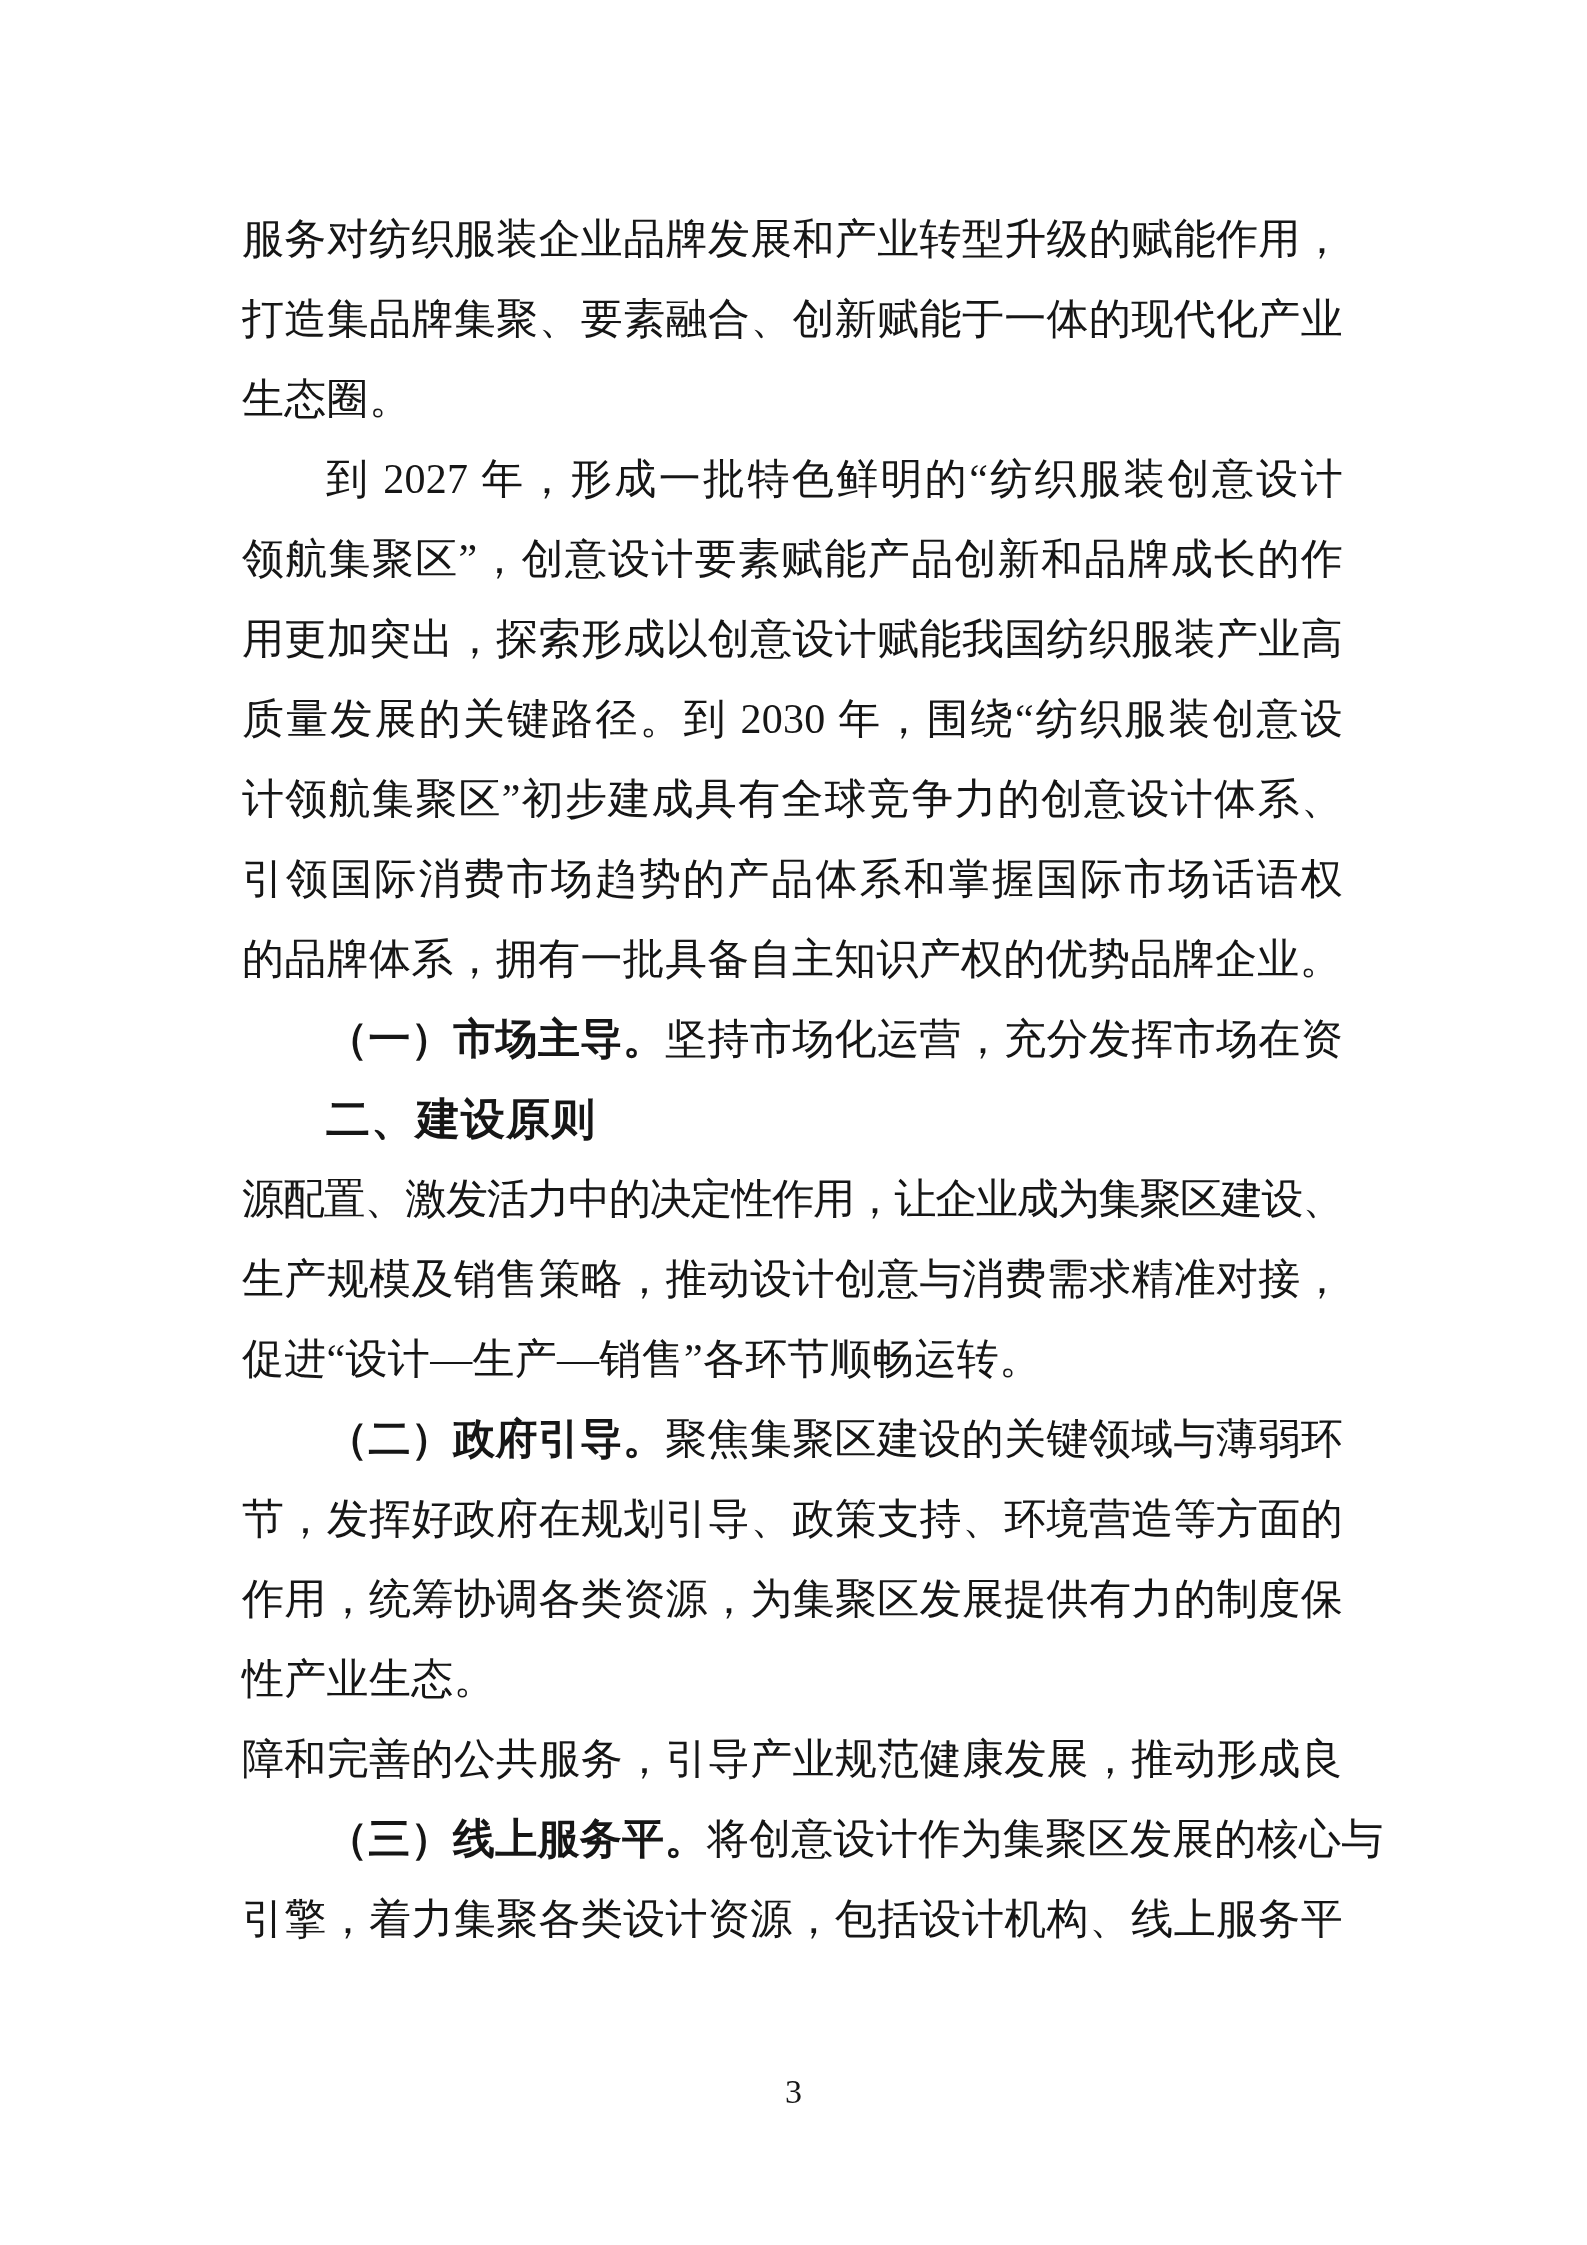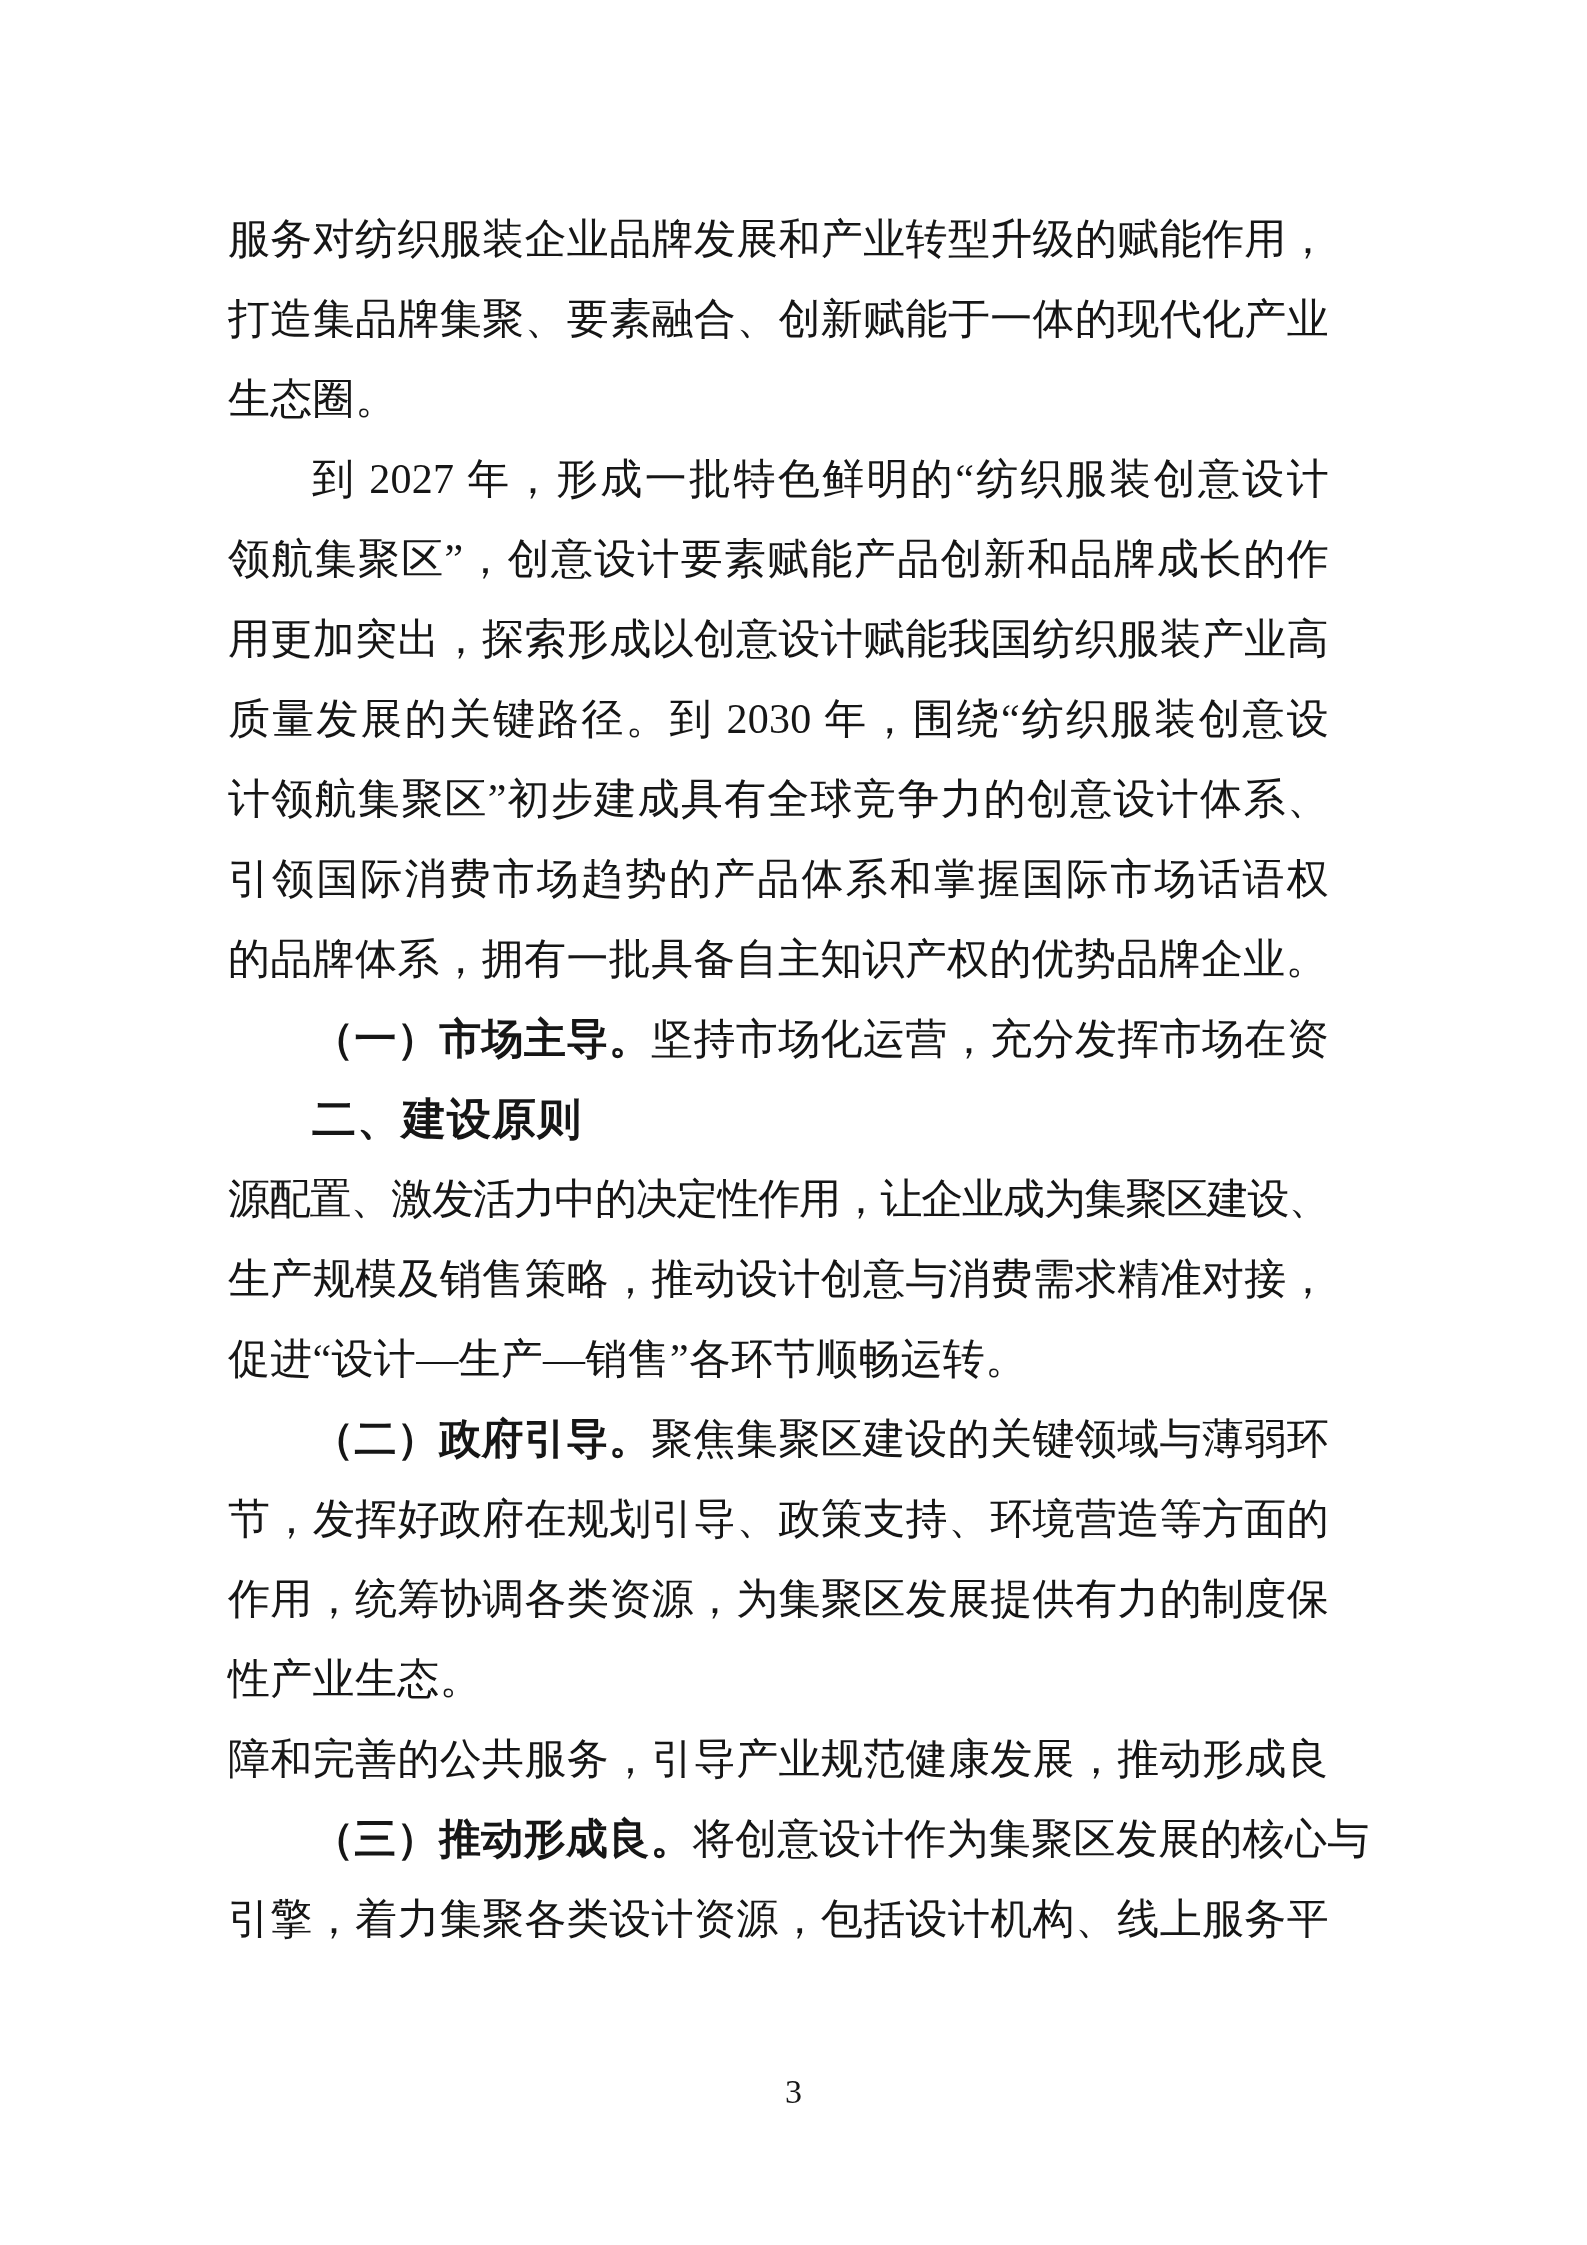--- a/index.html
+++ b/index.html
@@ -6,21 +6,21 @@
   .page {
     position:relative;
     width:1587px; height:2245px;
     background:#ffffff;
     overflow:hidden;
     font-family:"Liberation Serif","DejaVu Serif",serif;
     color:#161616;
   }
   .content {
     position:absolute;
-    left:228px; top:199px;
+    left:242px; top:199px;
     width:1101px;
   }
   .line {
     height:80px;
     line-height:80px;
     font-size:42px;
     white-space:nowrap;
     text-align:justify;
     letter-spacing:0.3px;
   }
@@ -61,19 +61,19 @@
       <div class="line j indent"><b>（一）市场主导。</b>坚持市场化运营，充分发挥市场在资</div>
       <div class="line indent heading-line">二、建设原则</div>
       <div class="line j tight">源配置、激发活力中的决定性作用，让企业成为集聚区建设、</div>
       <div class="line j">生产规模及销售策略，推动设计创意与消费需求精准对接，</div>
       <div class="line">促进“设计—生产—销售”各环节顺畅运转。</div>
       <div class="line j indent"><b>（二）政府引导。</b>聚焦集聚区建设的关键领域与薄弱环</div>
       <div class="line j">节，发挥好政府在规划引导、政策支持、环境营造等方面的</div>
       <div class="line j">作用，统筹协调各类资源，为集聚区发展提供有力的制度保</div>
       <div class="line">性产业生态。</div>
       <div class="line j">障和完善的公共服务，引导产业规范健康发展，推动形成良</div>
-      <div class="line j indent"><b>（三）推动形成良。</b>将创意设计作为集聚区发展的核心与</div>
+      <div class="line j indent"><b>（三）线上服务平。</b>将创意设计作为集聚区发展的核心与</div>
       <div class="line j">引擎，着力集聚各类设计资源，包括设计机构、线上服务平</div>
     </div>
   <div class="footer">
     <span>3</span>
   </div>
 </div>
 
 </body></html>

